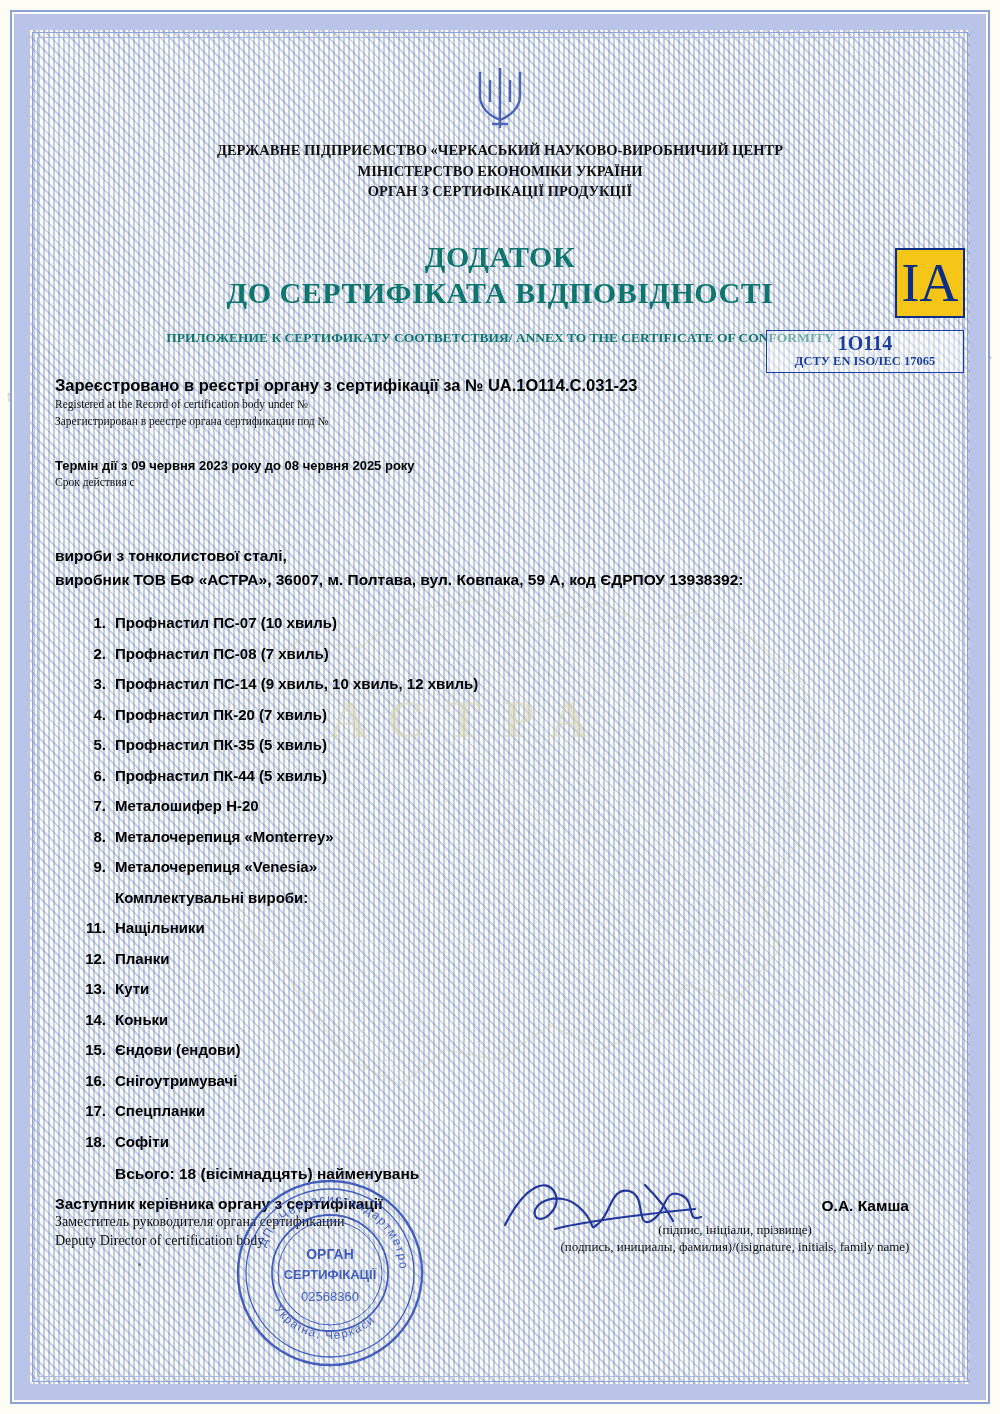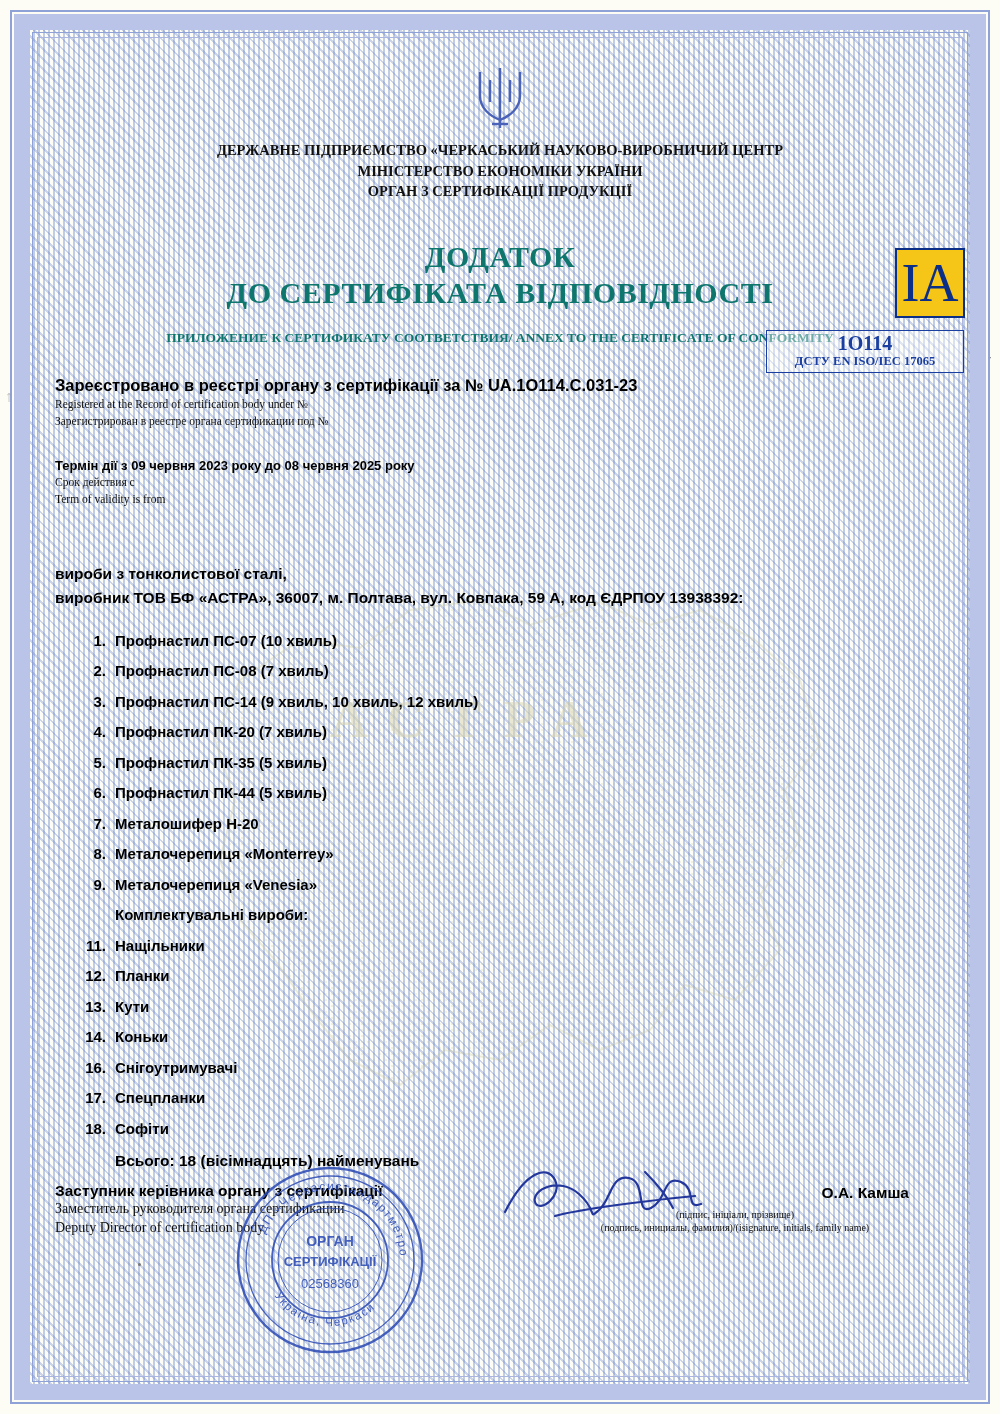--- a/index.html
+++ b/index.html
@@ -256,21 +256,21 @@
     font-size: 15.5px;
     font-weight: bold;
   }
   .caption-right {
     position: absolute;
     right: 0px;
     top: 26px;
     width: 420px;
     text-align: center;
     font-family: "Liberation Serif", serif;
-    font-size: 10px;
+    font-size: 13px;
     color: #111;
     line-height: 1.35;
   }
 
   .signature {
     position: absolute;
     left: 440px;
     top: -28px;
     width: 240px;
     height: 90px;
@@ -357,21 +357,20 @@
     <div class="title-main title-1">ДОДАТОК</div>
     <div class="title-main title-2">ДО СЕРТИФІКАТА ВІДПОВІДНОСТІ</div>
     <div class="title-main title-3">ПРИЛОЖЕНИЕ К СЕРТИФИКАТУ СООТВЕТСТВИЯ/ ANNEX TO THE CERTIFICATE OF CONFORMITY</div>
 
     <div class="reg-line">Зареєстровано в реєстрі органу з сертифікації за № UA.1О114.С.031-23</div>
     <div class="small-ru">Registered at the Record of certification body under №</div>
     <div class="small-ru">Зарегистрирован в реестре органа сертификации под №</div>
 
     <div class="term-line">Термін дії з 09 червня 2023 року  до  08 червня 2025 року</div>
     <div class="small-ru">Срок действия с</div>
-    <div class="small-ru">Term of validity is from</div>
 
     <div class="product-head">
       <div>вироби з тонколистової сталі,</div>
       <div>виробник ТОВ БФ «АСТРА», 36007, м. Полтава, вул. Ковпака, 59 А, код ЄДРПОУ 13938392:</div>
     </div>
 
     <ol class="items" id="item-list">
         <li><span class="num">1.</span><span>Профнастил   ПС-07 (10 хвиль)</span></li>
         <li><span class="num">2.</span><span>Профнастил   ПС-08 (7 хвиль)</span></li>
         <li><span class="num">3.</span><span>Профнастил   ПС-14 (9 хвиль, 10 хвиль, 12 хвиль)</span></li>
@@ -379,20 +378,21 @@
         <li><span class="num">5.</span><span>Профнастил   ПК-35 (5 хвиль)</span></li>
         <li><span class="num">6.</span><span>Профнастил   ПК-44 (5 хвиль)</span></li>
         <li><span class="num">7.</span><span>Металошифер  Н-20</span></li>
         <li><span class="num">8.</span><span>Металочерепиця  «Monterrey»</span></li>
         <li><span class="num">9.</span><span>Металочерепиця  «Venesia»</span></li>
         <li><span class="num"></span><span>Комплектувальні вироби:</span></li>
         <li><span class="num">11.</span><span>Нащільники</span></li>
         <li><span class="num">12.</span><span>Планки</span></li>
         <li><span class="num">13.</span><span>Кути</span></li>
         <li><span class="num">14.</span><span>Коньки</span></li>
+        <li><span class="num">15.</span><span>Єндови (ендови)</span></li>
         <li><span class="num">16.</span><span>Снігоутримувачі</span></li>
         <li><span class="num">17.</span><span>Спецпланки</span></li>
         <li><span class="num">18.</span><span>Софіти</span></li>
       </ol>
 
     <div class="total-line">Всього: 18 (вісімнадцять) найменувань</div>
 
     <div class="sign-block">
       <div class="sign-title">Заступник керівника органу з сертифікації</div>
       <div class="sign-sub">Заместитель руководителя органа сертификации</div>

